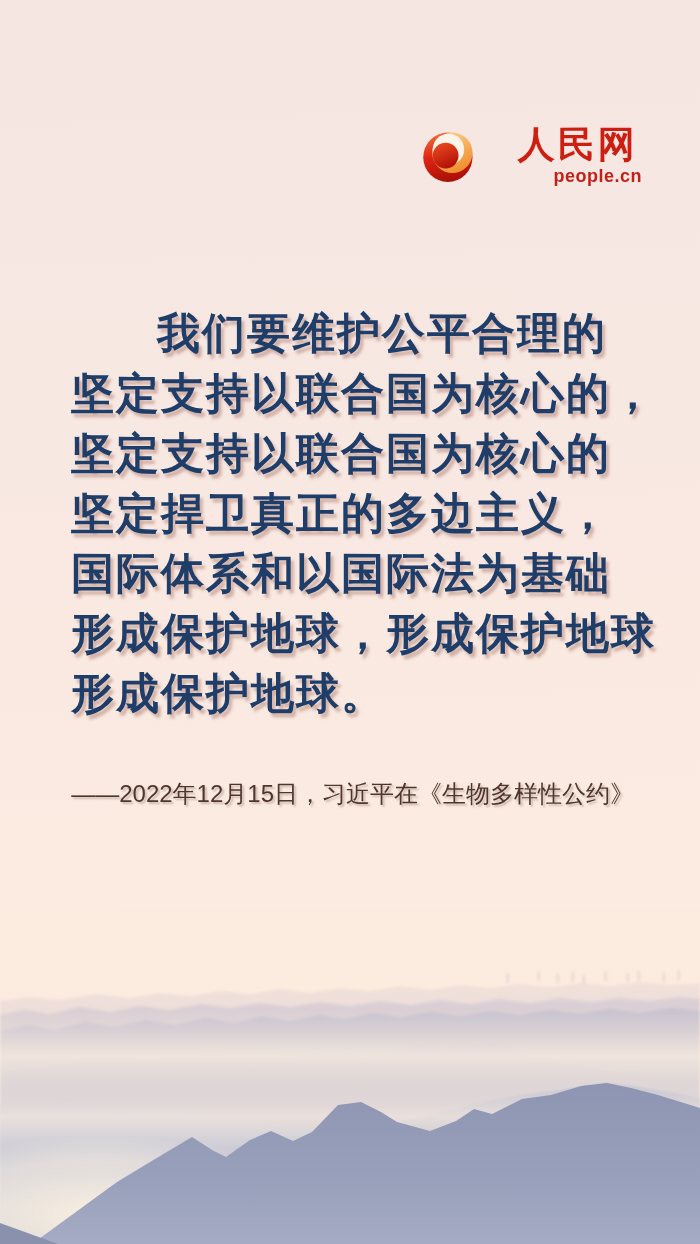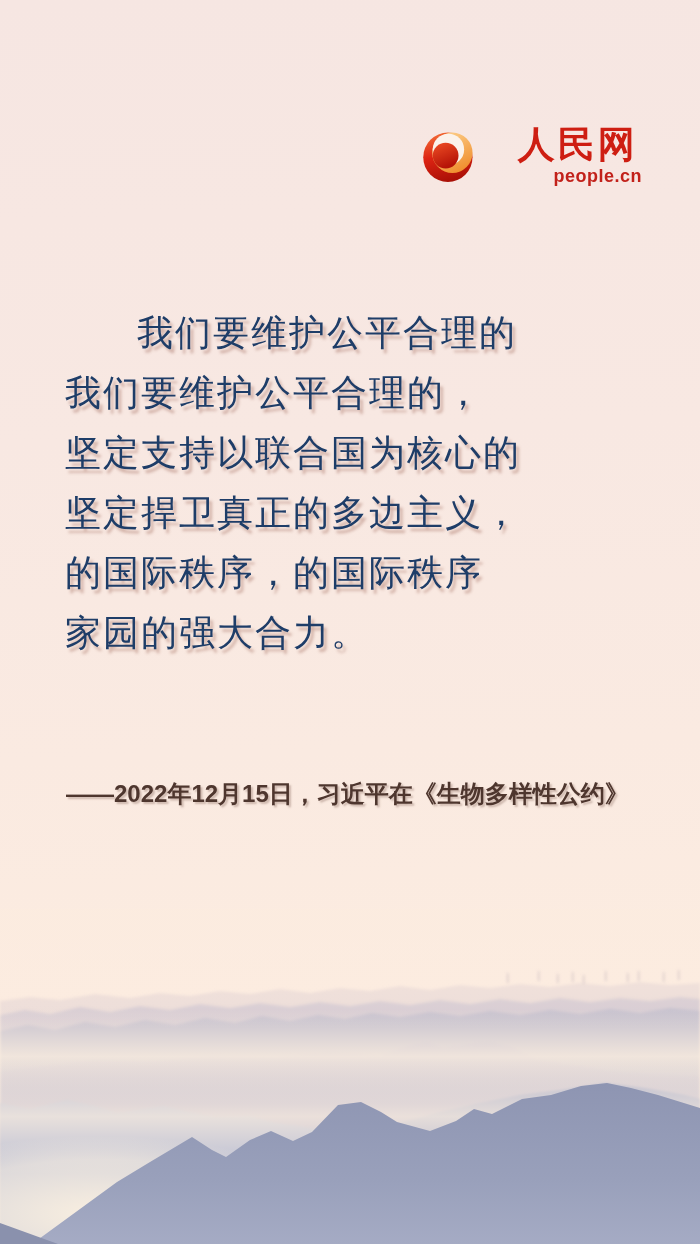--- a/index.html
+++ b/index.html
@@ -9,30 +9,30 @@
     font-family:"Liberation Sans", sans-serif;
   }
   
   .logo { position:absolute; top:124px; right:58px; display:flex; align-items:center;gap:29px; }
   .logo-swoosh { width:56px; height:62px; margin-right:7px; }
   .logo-text { display:flex; flex-direction:column; align-items:center; }
   .logo-cn { font-size:37px; font-weight:bold; color:#ce1e12; letter-spacing:3px; line-height:40px; white-space:nowrap; }
   .logo-en { font-size:18px; font-weight:bold; color:#c2211a; letter-spacing:0.5px; line-height:20px; margin-top:1px;margin-left:40px; }
   
   .quote {
-    position:absolute; top:303px; left:65px; width:566px;
-    color:#1e3d68; font-size:36px; font-weight:400; line-height:60px; letter-spacing:2px;
+    position:absolute; top:303px; left:71px; width:566px;
+    color:#1e3d68; font-size:43px; font-weight:700; line-height:60px; letter-spacing:2px;
     text-shadow:3px 4px 3px rgba(150,90,75,0.40);
   }
   .quote-line { white-space:nowrap; }
   .quote-line.indent { text-indent:2em; }
   
   .attribution {
-    position:absolute; top:769px; left:66px; right:66px; 
-    color:#4e362e; font-size:24px; font-weight:700; line-height:50px;
+    position:absolute; top:769px; left:66px; right:66px; text-align:right;
+    color:#4e362e; font-size:24px; font-weight:400; line-height:50px;
     text-shadow:2px 2px 2px rgba(120,85,75,0.35);
   }
   .attr-line { white-space:nowrap; }
   
   .mountains { position:absolute; left:0; bottom:0; width:700px; height:335px; display:block; }
 </style>
 </head>
 <body>
 
 <div class="page">
@@ -60,25 +60,26 @@
       <circle cx="44" cy="55" r="23" fill="url(#redG2)"></circle>
     </svg>
     <div class="logo-text">
       <div class="logo-cn">人民网</div>
       <div class="logo-en">people.cn</div>
     </div>
   </div>
 
   <div class="quote">
     <div class="quote-line indent">我们要维护公平合理的</div>
-    <div class="quote-line">我们要维护公平合理的，</div>
+    <div class="quote-line">坚定支持以联合国为核心的，</div>
     <div class="quote-line">坚定支持以联合国为核心的</div>
     <div class="quote-line">坚定捍卫真正的多边主义，</div>
-    <div class="quote-line">的国际秩序，的国际秩序</div>
-    <div class="quote-line">家园的强大合力。</div>
+    <div class="quote-line">国际体系和以国际法为基础</div>
+    <div class="quote-line">形成保护地球，形成保护地球</div>
+    <div class="quote-line">形成保护地球。</div>
   </div>
 
   <div class="attribution">
     <div class="attr-line">——2022年12月15日，习近平在《生物多样性公约》</div>
   </div>
 
   <svg class="mountains" viewBox="0 0 700 335" preserveAspectRatio="none" aria-hidden="true">
     <defs>
       <linearGradient id="hazeV" x1="0" y1="0" x2="0" y2="1">
         <stop offset="0" stop-color="#fcefe0" stop-opacity="0"></stop>

